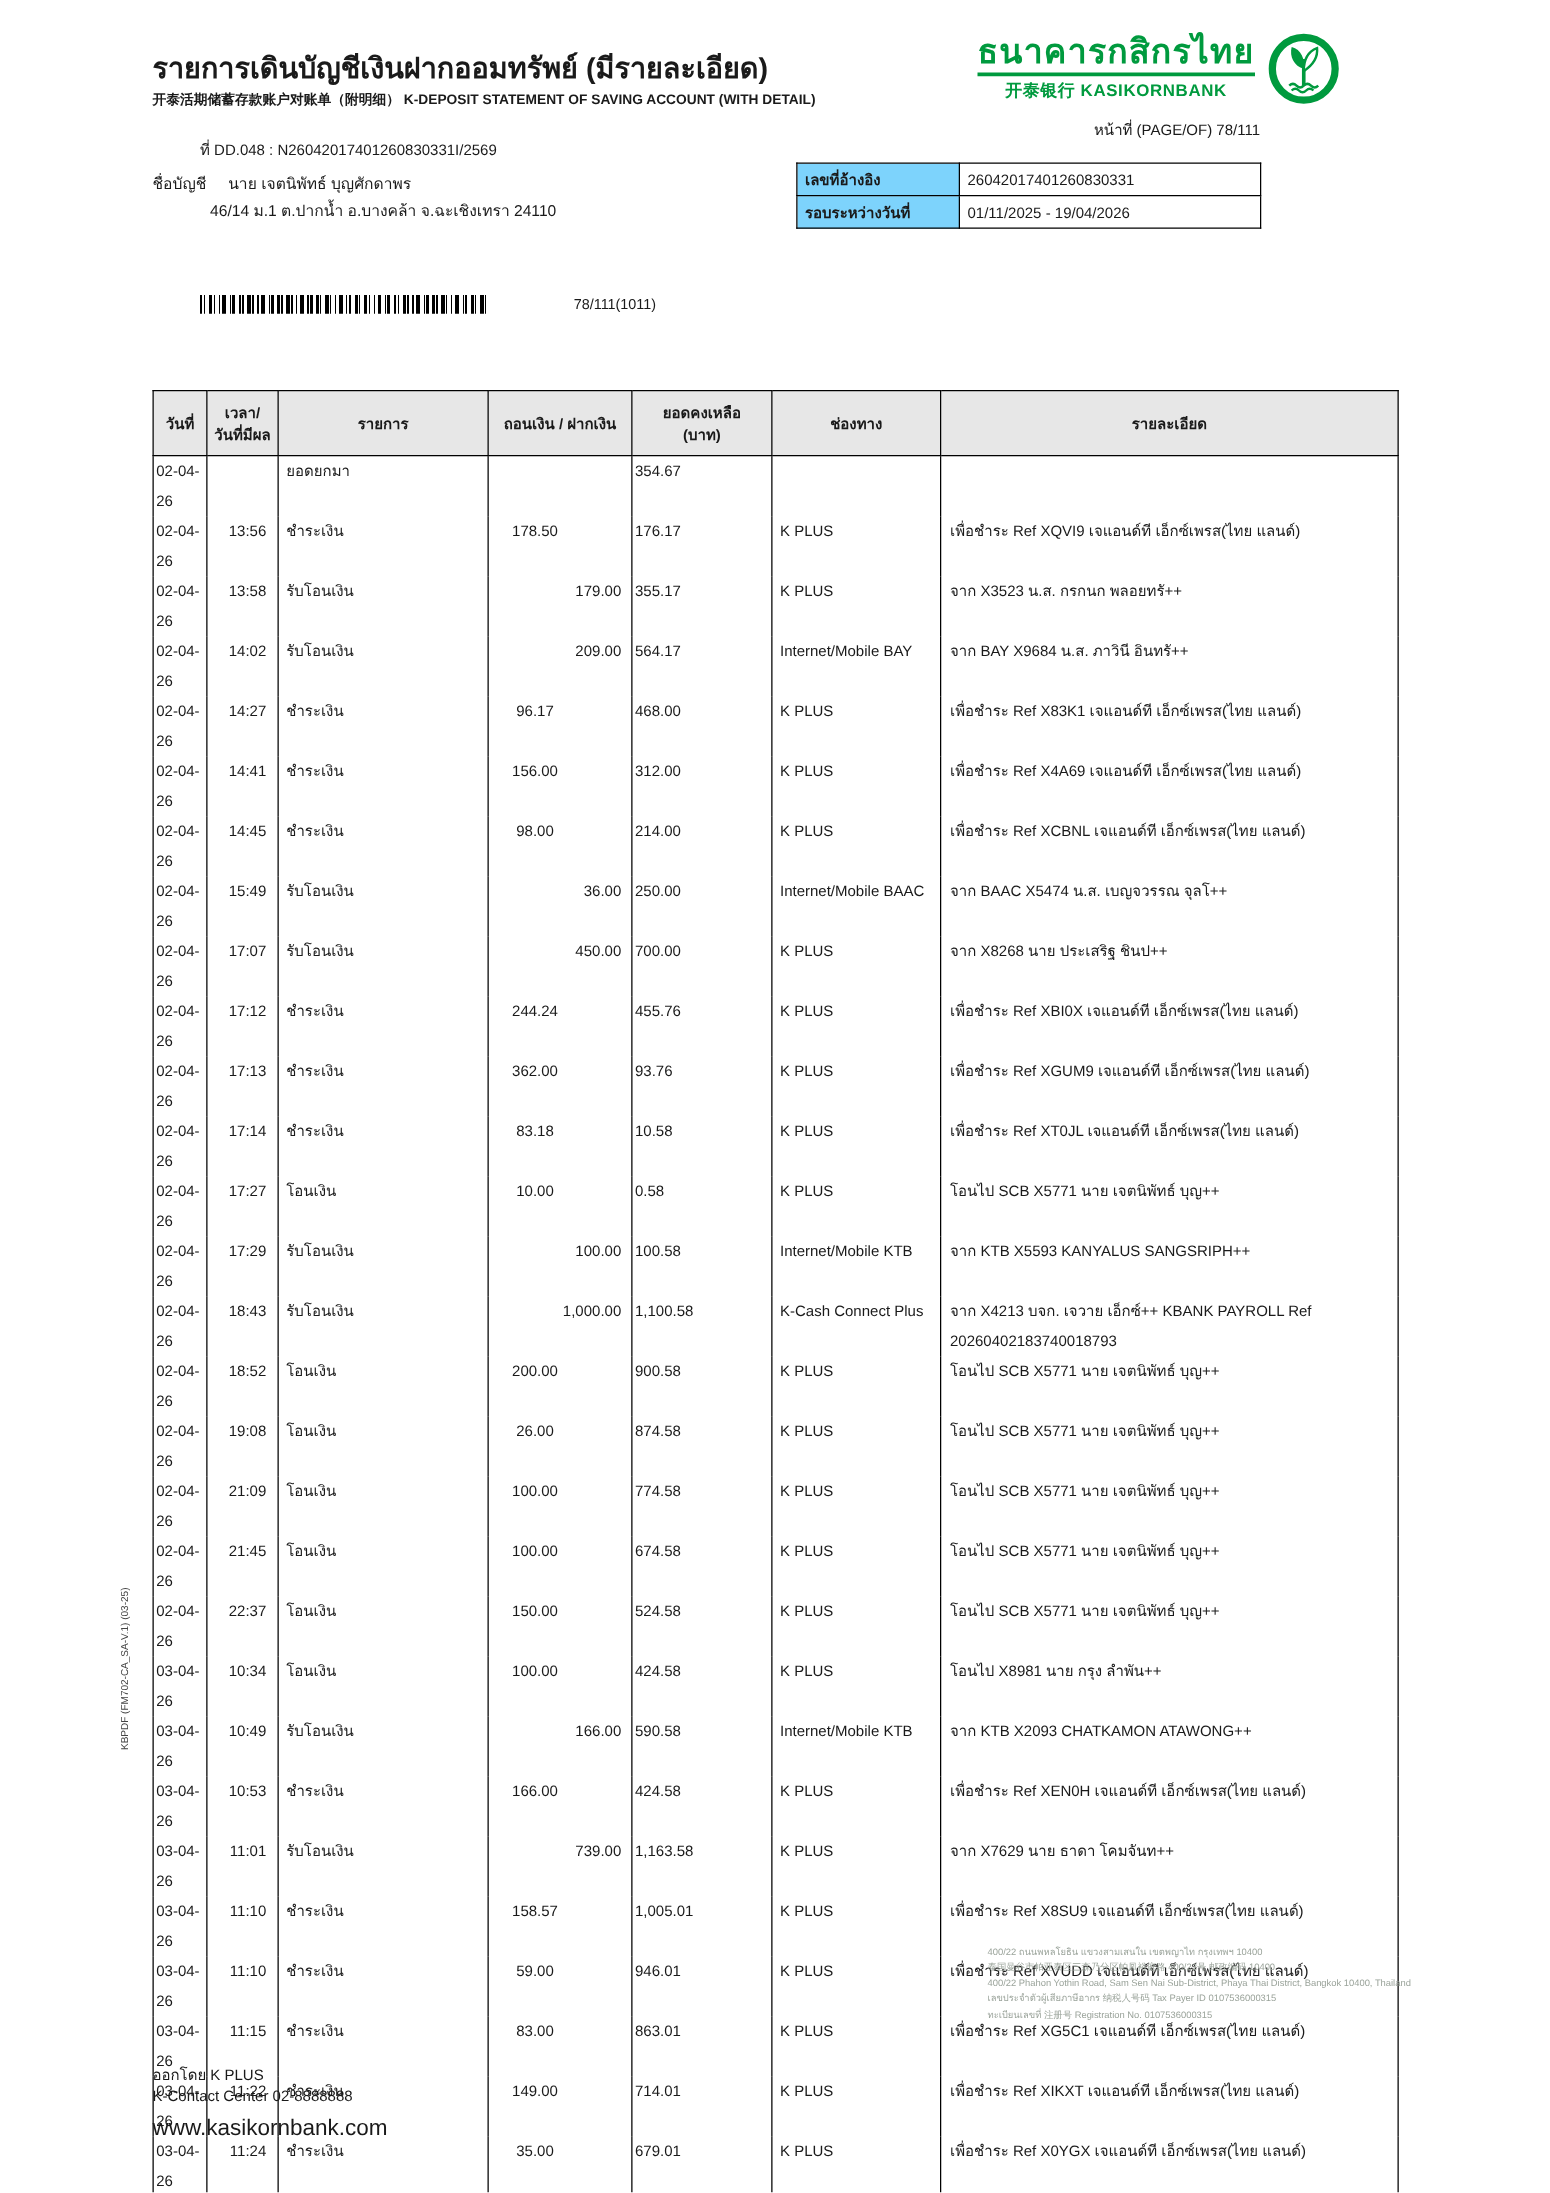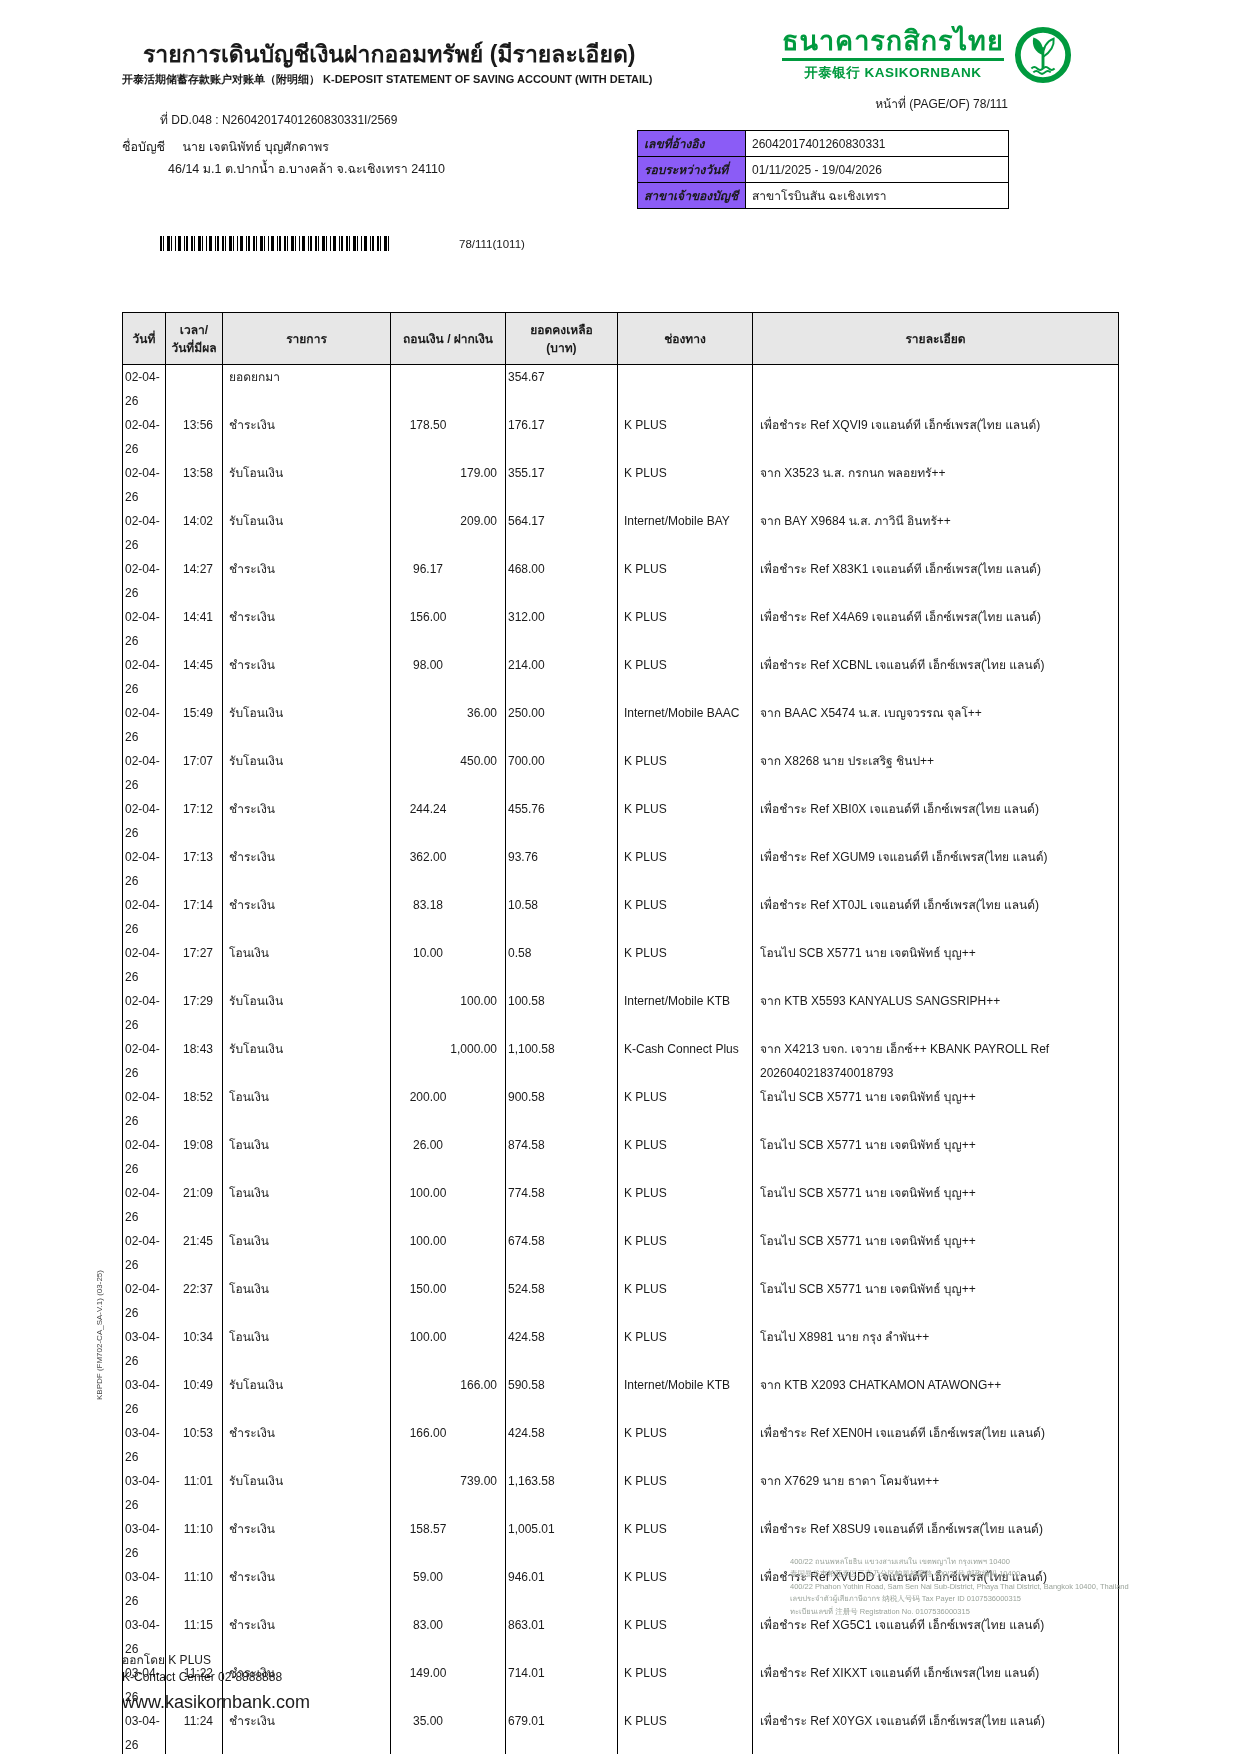--- a/index.html
+++ b/index.html
@@ -1,40 +1,40 @@
 <!DOCTYPE html>
 <html style="--green: #009a3e;"><head>
 <meta charset="utf-8">
 <style>
   * { margin:0; padding:0; box-sizing:border-box; }
   html,body { background:#ffffff; }
   body { font-family:"Liberation Sans","DejaVu Sans",sans-serif; color:#1a1a1a; }
   .page { position:relative; width:1240px; height:1754px; background:#fff; overflow:hidden; }
 
   
-  .title { position:absolute; left:122px; top:36px; font-size:23px; font-weight:bold; letter-spacing:0;margin-left:21px; }
+  .title { position:absolute; left:122px; top:36px; font-size:23px; font-weight:bold; letter-spacing:0; }
   .subtitle { position:absolute; left:122px; top:72px; font-size:11px; font-weight:bold; }
   .doc-no { position:absolute; left:122px; top:110px; font-size:12px;margin-left:38px; }
   .acct-line { position:absolute; left:122px; top:137px; font-size:12.5px; }
   .acct-line .name { margin-left:14px; }
   .acct-addr { position:absolute; left:168px; top:159px; font-size:12.5px; }
   .page-label { position:absolute; top:94px; left:780px; width:228px; text-align:right; font-size:12px; }
 
   
   .logo { position:absolute; left:782px; top:26px; display:flex; align-items:center; }
   .logo-text { text-align:center; margin-right:10px; }
   .logo-th { font-size:27px; font-weight:bold; color:var(--green); line-height:1; letter-spacing:1px; }
   .logo-rule { height:3px; background:var(--green); margin:3px 0 3px 0; }
   .logo-sub { font-size:13.5px; font-weight:bold; color:var(--green); letter-spacing:0.5px; }
   .logo-mark { width:58px; height:58px; }
 
   
   .info-box { position:absolute; left:637px; top:130px; width:372px; border-collapse:collapse; font-size:12px; }
   .info-box td { border:1px solid #000; padding:3px 6px; height:25px; vertical-align:middle; }
-  .info-box td.lbl { background:#8b5cf6; font-weight:bold; width:108px;font-style:italic; }
+  .info-box td.lbl { background:#7dd3fc; font-weight:bold; width:130px; }
 
   
   .barcode { position:absolute; left:160px; top:236px; width:232px; height:15px;
     background:repeating-linear-gradient(90deg,
       #000 0 2px,#fff 2px 3px,#000 3px 4px,#fff 4px 7px,
       #000 7px 10px,#fff 10px 11px,#000 11px 12px,#fff 12px 15px,
       #000 15px 16px,#fff 16px 18px,#000 18px 21px,#fff 21px 24px,
       #000 24px 25px,#fff 25px 26px,#000 26px 28px,#fff 28px 31px); }
   .barcode-label { position:absolute; left:459px; top:238px; font-size:11.5px; }
 
@@ -103,24 +103,20 @@
 
   <table class="info-box">
     <tbody>
         <tr>
       <td class="lbl">เลขที่อ้างอิง</td>
       <td>26042017401260830331</td>
     </tr>
     <tr>
       <td class="lbl">รอบระหว่างวันที่</td>
       <td>01/11/2025 - 19/04/2026</td>
-    </tr>
-    <tr>
-      <td class="lbl">สาขาเจ้าของบัญชี</td>
-      <td>สาขาโรบินสัน ฉะเชิงเทรา</td>
     </tr>
   </tbody>
     </table>
 
   <div class="barcode"></div>
   <div class="barcode-label">78/111(1011)</div>
 
   <table class="txn-table">
     <colgroup>
       <col style="width:43px">

